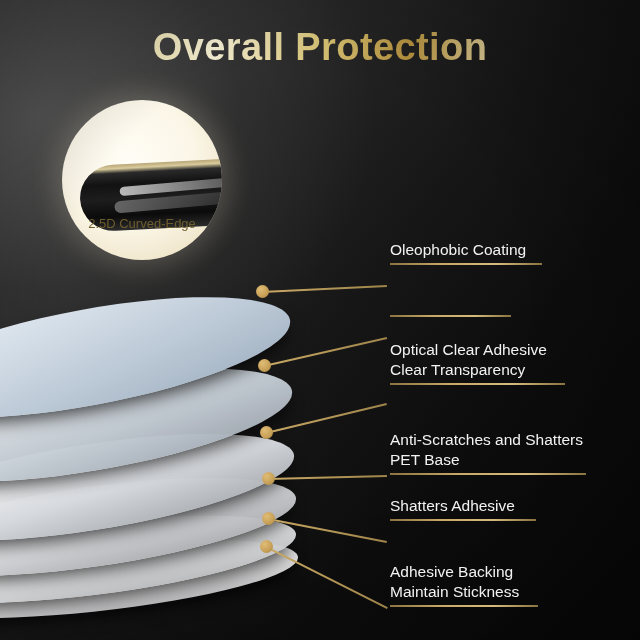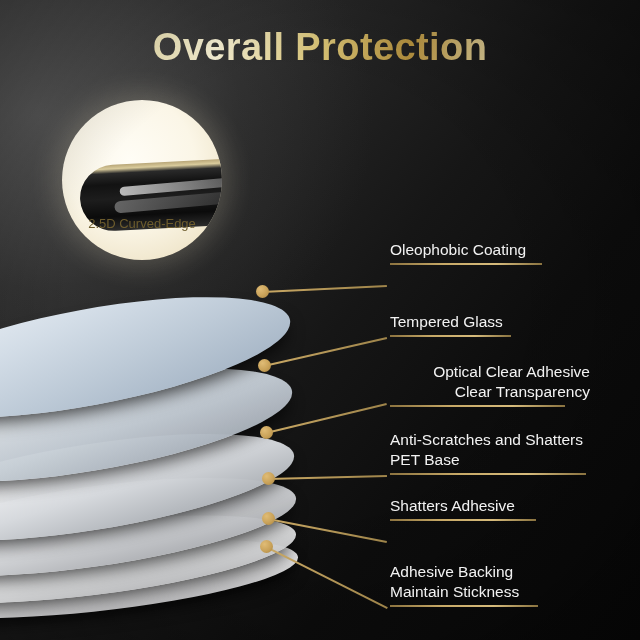--- a/index.html
+++ b/index.html
@@ -195,24 +195,23 @@
   </div>
 
   <div id="title">Overall Protection</div>
 
   <div id="callouts">
       <div class="callout" style="top: 240px; z-index: 50;">
         <div class="callout-line">Oleophobic Coating</div>
         <div class="callout-rule" style="width: 152px;"></div>
       </div>
       <div class="callout" style="top: 312px; z-index: 50;">
-        <div class="callout-line">Tempered Glass</div>
         <div class="callout-rule" style="width: 121px;"></div>
       </div>
-      <div class="callout" style="top: 362px; z-index: 50; text-align: right;">
+      <div class="callout" style="top: 340px; z-index: 50;">
         <div class="callout-line">Optical Clear Adhesive</div>
         <div class="callout-line">Clear Transparency</div>
         <div class="callout-rule" style="width: 175px;"></div>
       </div>
       <div class="callout" style="top: 430px; z-index: 50;">
         <div class="callout-line">Anti-Scratches and Shatters</div>
         <div class="callout-line">PET Base</div>
         <div class="callout-rule" style="width: 196px;"></div>
       </div>
       <div class="callout" style="top: 496px; z-index: 50;">

